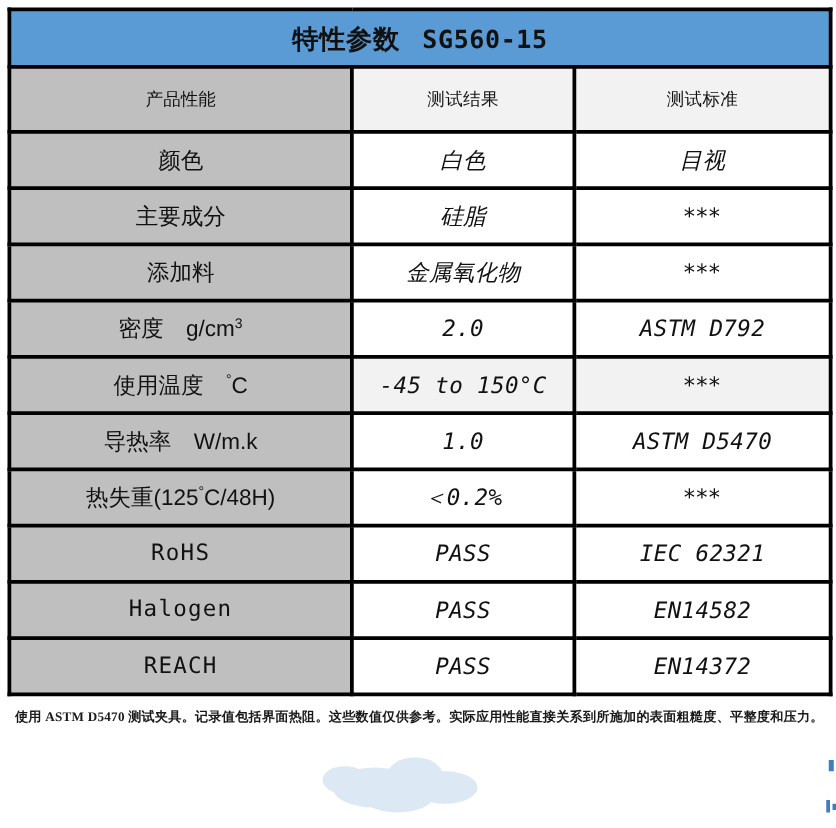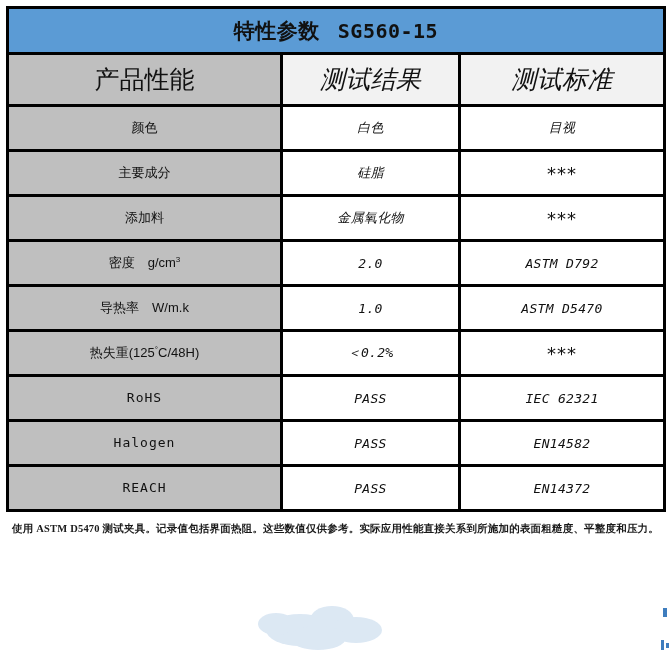--- a/index.html
+++ b/index.html
@@ -59,27 +59,27 @@
     background: #5B9BD5;
     height: 43px;
     font-size: 21px;
     font-weight: bold;
     letter-spacing: 0.5px;
   }
   .title-cell .title-sep { display: inline-block; width: 18px; }
   .title-model { font-family: "DejaVu Sans Mono", monospace; font-weight: bold; font-size: 20px; }
 
   
-  tr.header-row td { height: 49px; font-size: 25px; }
+  tr.header-row td { height: 49px; font-size: 14px; }
   tr.header-row td.name-col  { background: #BFBFBF; }
   tr.header-row td.value-col,
-  tr.header-row td.std-col   { background: #F2F2F2; font-style: italic; }
-
-  
-  tr.data-row td { height: 42px; font-size: 13px; }
+  tr.header-row td.std-col   { background: #F2F2F2; }
+
+  
+  tr.data-row td { height: 42px; font-size: 18px; }
   tr.data-row td.name-col { background: #BFBFBF; }
   tr.data-row td.value-col,
   tr.data-row td.std-col { background: #FFFFFF; font-style: italic; }
   tr.data-row.shaded td.value-col,
   tr.data-row.shaded td.std-col { background: #F2F2F2; }
 
   
   td.value-col, td.std-col {
     font-family: "DejaVu Sans Mono", monospace;
     font-size: 16px;
@@ -179,20 +179,27 @@
           <td class="value-col">金属氧化物</td>
           <td class="std-col stars">***</td>
         </tr>
         <tr class="data-row">
           <td class="name-col">
             <span class="cellwrap">密度　g/cm<sup>3</sup></span>
           </td>
           <td class="value-col">2.0</td>
           <td class="std-col">ASTM D792</td>
         </tr>
+        <tr class="data-row shaded">
+          <td class="name-col">
+            <span class="cellwrap">使用温度　<sup>°</sup>C</span>
+          </td>
+          <td class="value-col">-45 to 150°C</td>
+          <td class="std-col stars">***</td>
+        </tr>
         <tr class="data-row">
           <td class="name-col">
             <span class="cellwrap">导热率　W/m.k</span>
           </td>
           <td class="value-col">1.0</td>
           <td class="std-col">ASTM D5470</td>
         </tr>
         <tr class="data-row">
           <td class="name-col">
             <span class="cellwrap">热失重(125<sup>°</sup>C/48H)</span>

